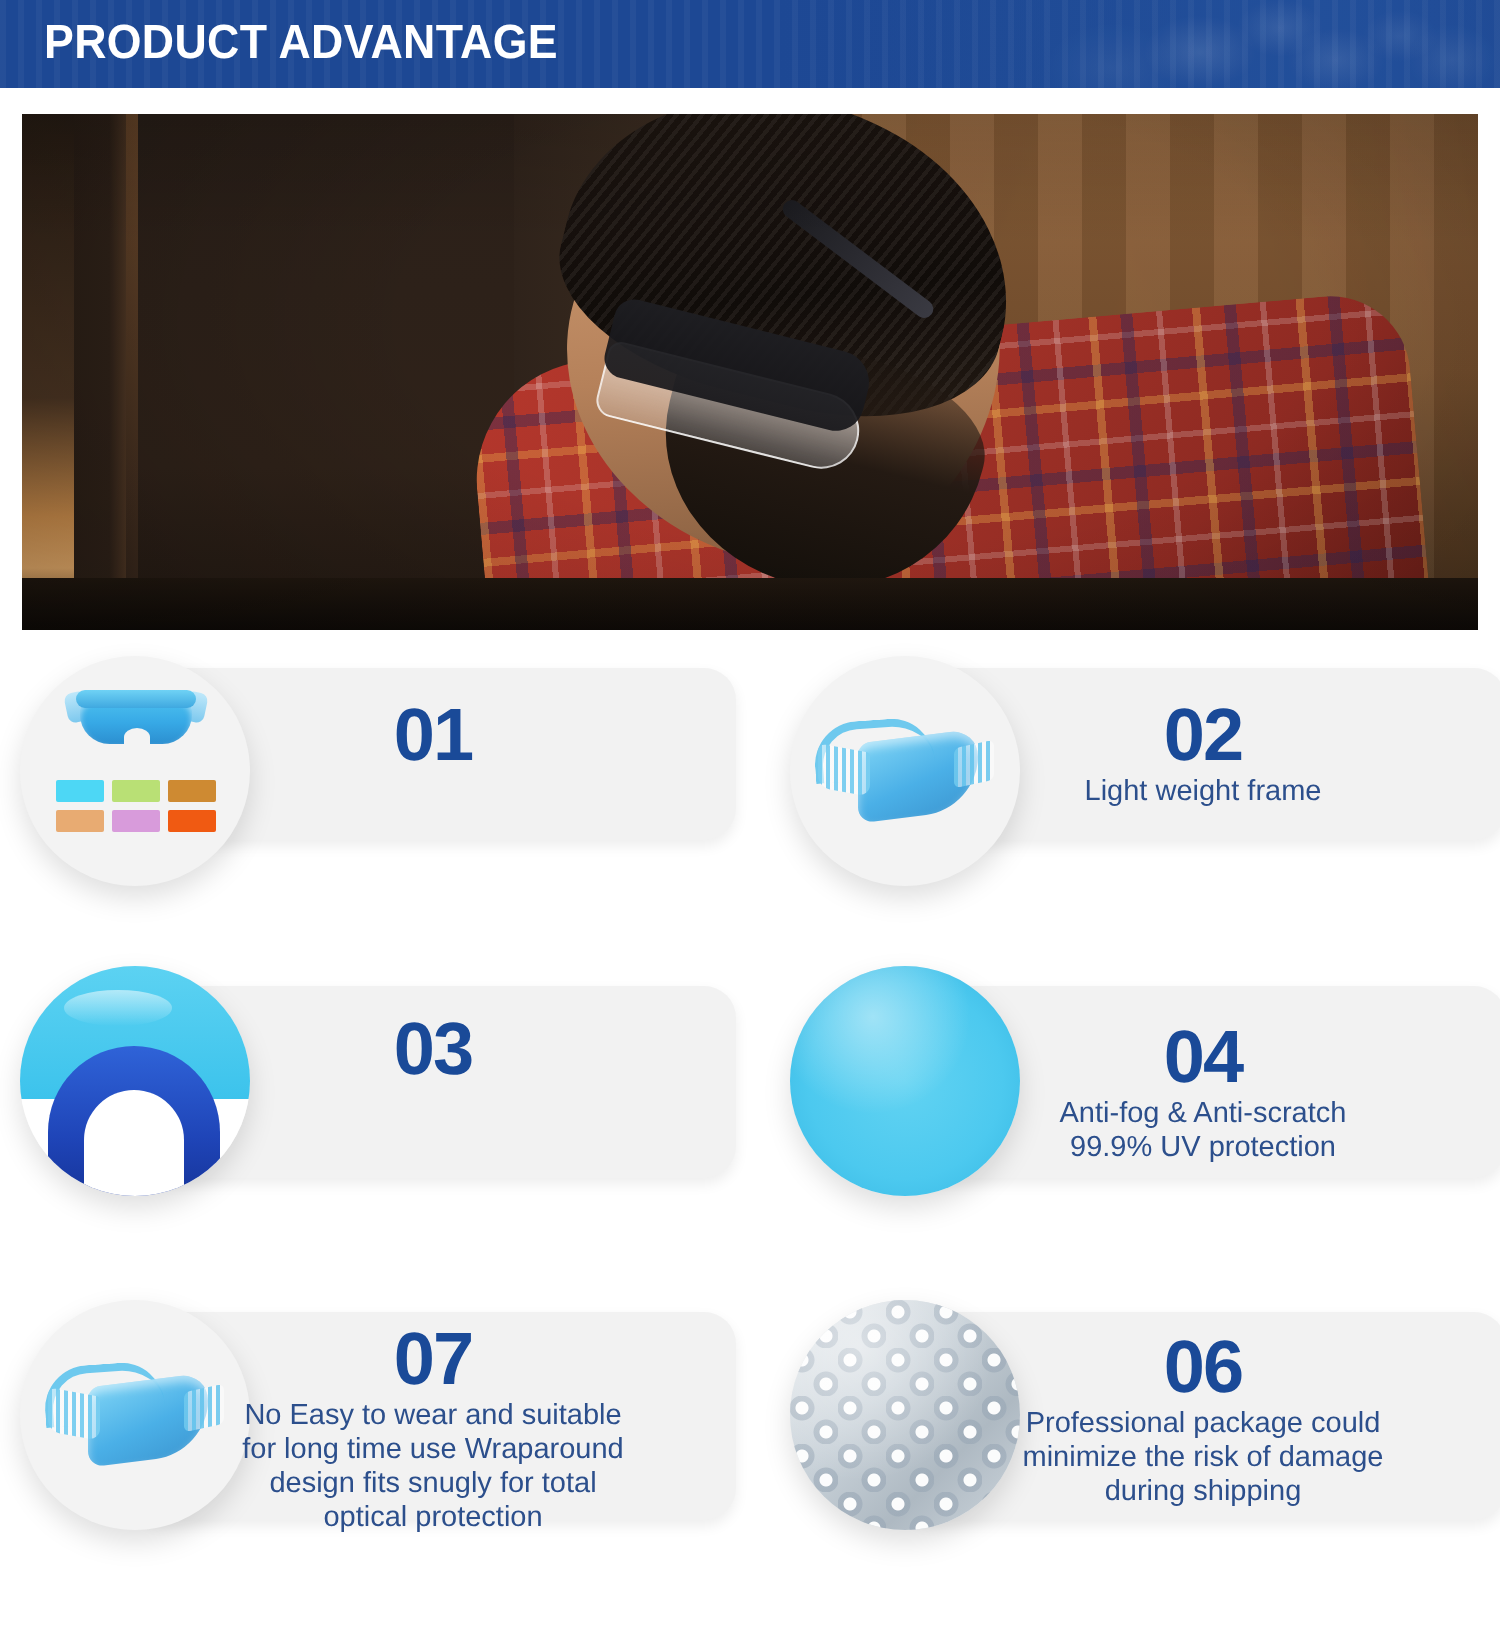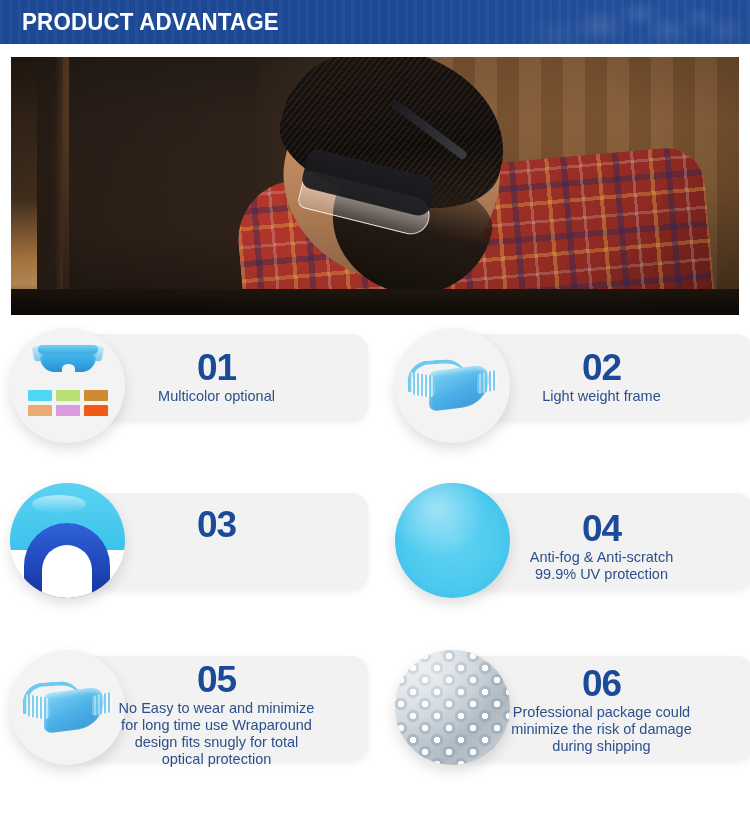--- a/index.html
+++ b/index.html
@@ -423,21 +423,20 @@
           <div class="sw" style="background:#4DD7F5"></div>
           <div class="sw" style="background:#B9E075"></div>
           <div class="sw" style="background:#CE8A32"></div>
           <div class="sw" style="background:#E8AB72"></div>
           <div class="sw" style="background:#D89BDB"></div>
           <div class="sw" style="background:#F05A12"></div>
         </div>
       </div>
       <div class="text t-1">
         <div class="num">01</div>
-        <div class="caption">Multicolor optional</div>
       </div>
     </div>
 
     <div class="card right">
       <div class="panel p-small"></div>
       <div class="circle pos-a">
         <div class="g-side">
           <div class="g-side-temple"></div>
           <div class="g-side-lens"></div>
           <div class="g-side-vent"></div>
@@ -486,22 +485,22 @@
       <div class="panel p-tall"></div>
       <div class="circle pos-b">
         <div class="g-side">
           <div class="g-side-temple"></div>
           <div class="g-side-lens"></div>
           <div class="g-side-vent"></div>
           <div class="g-side-vent2"></div>
         </div>
       </div>
       <div class="text t-3 wide">
-        <div class="num">05</div>
-        <div class="caption">No Easy to wear and minimize
+        <div class="num">07</div>
+        <div class="caption">No Easy to wear and suitable
 for long time use Wraparound
 design fits snugly for total
 optical protection</div>
       </div>
     </div>
 
     <div class="card right">
       <div class="panel p-tall"></div>
       <div class="circle pos-b">
         <div class="bubbles"></div>

